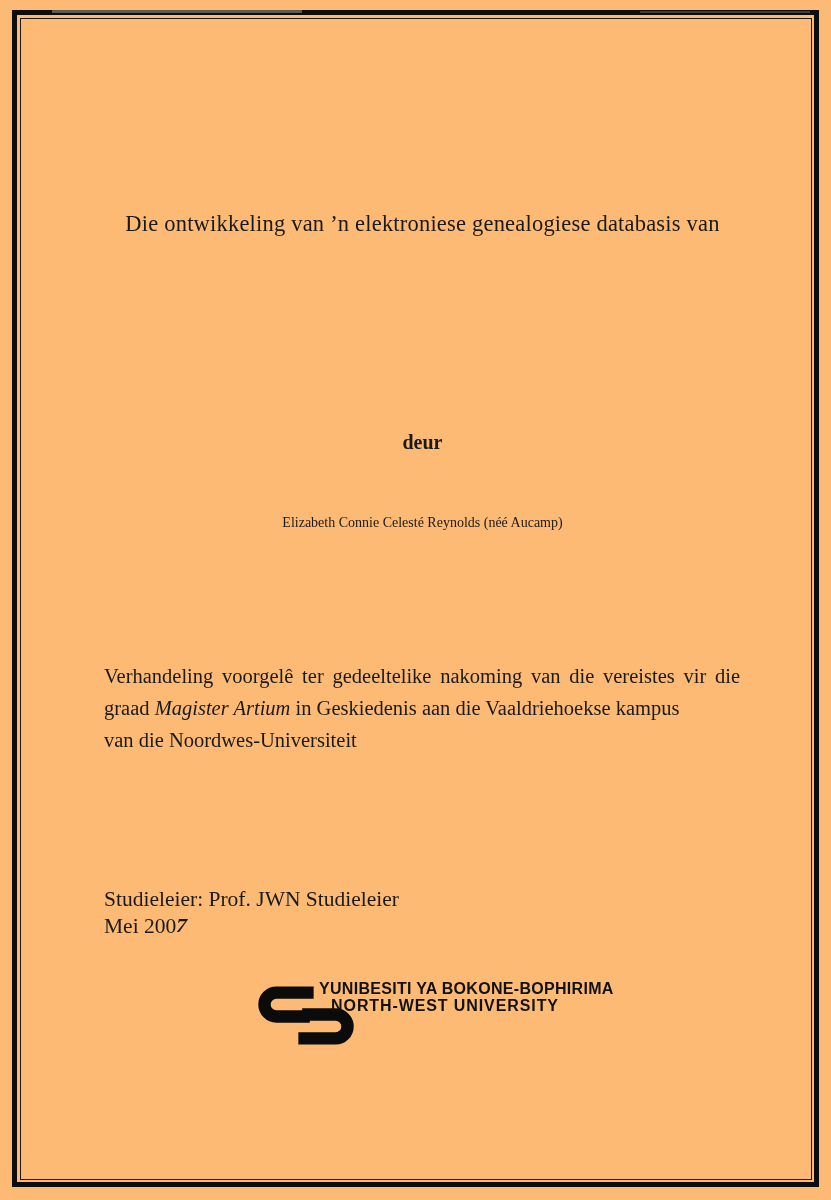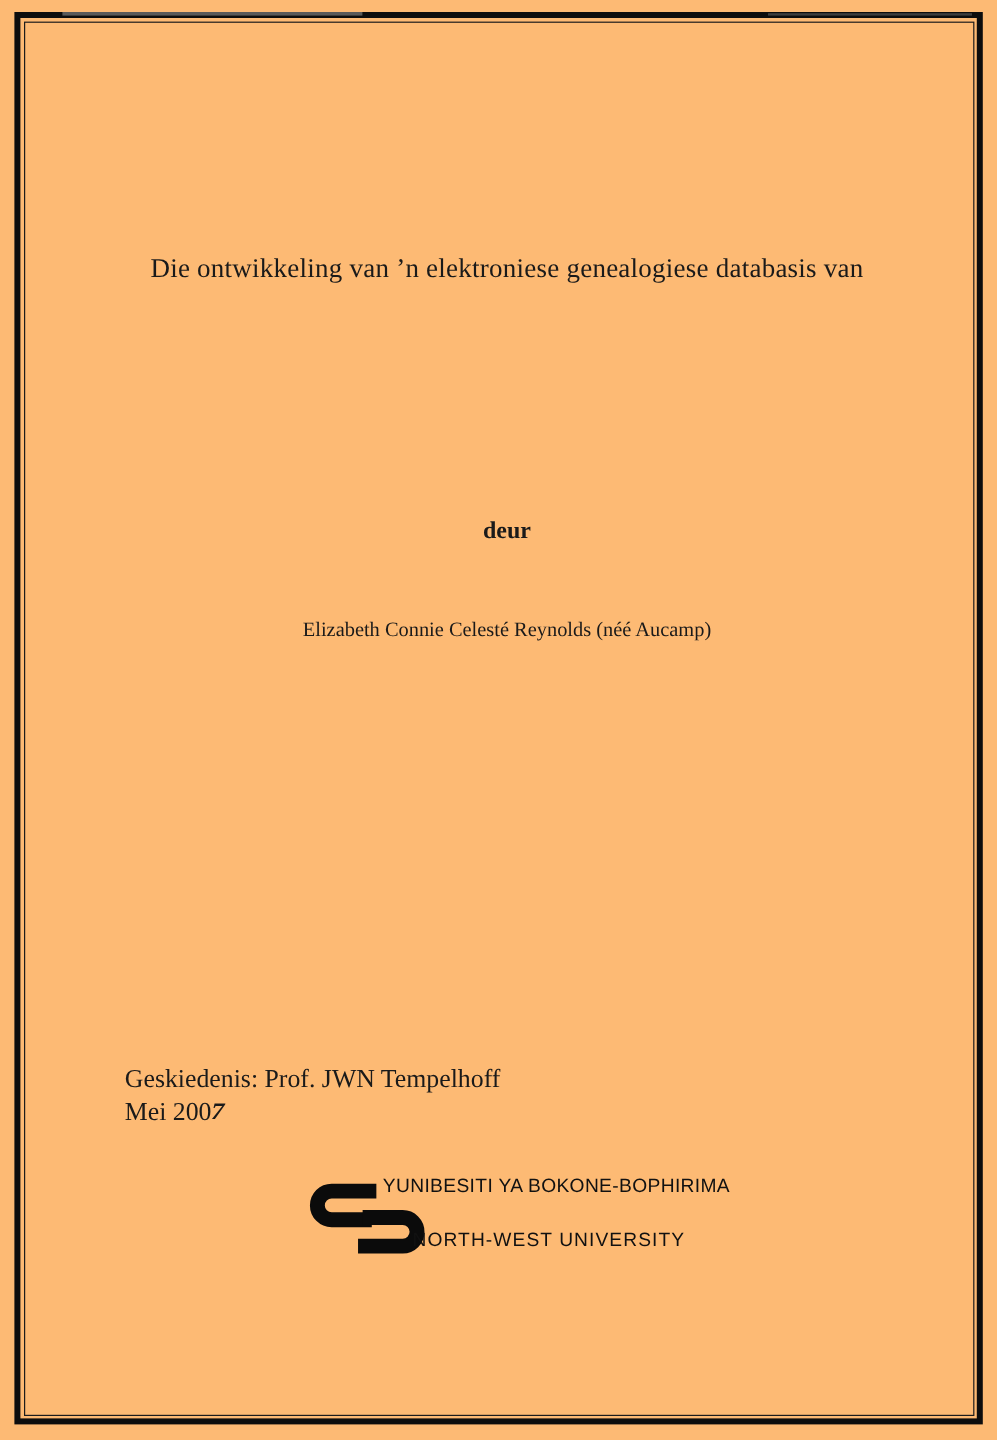--- a/index.html
+++ b/index.html
@@ -24,67 +24,72 @@
   }
   .artifact {
     position: absolute; background: #9a9a9a; opacity: .55;
   }
   .centered-line {
     position: absolute; left: 104px; width: 637px;
     text-align: center; white-space: nowrap;
   }
   .title-line { font-size: 22.5px; line-height: 1; letter-spacing: .2px; }
   .byline { font-size: 20px; line-height: 1; font-weight: bold; }
-  .author-line { font-size: 17px; line-height: 1; }
+  .author-line { font-size: 14px; line-height: 1; }
   .submission {
     position: absolute; left: 104px; top: 660px; width: 636px;
     font-size: 20.5px; line-height: 32px;
   }
   .justified-line { text-align: justify; text-align-last: justify; }
   .italic { font-style: italic; }
   .imprint {
     position: absolute; left: 104px; top: 886px;
     font-size: 21.5px; line-height: 26.5px;
   }
   .date-last { display: inline-block; transform: skewX(-14deg) scaleY(.92); font-weight: bold; }
   .logo-block { position: absolute; left: 0; top: 0; width: 831px; height: 1200px; pointer-events: none; }
   .logo-mark {
     position: absolute; left: 256px; top: 984px;
     width: 100px; height: 63px;
   }
   .logo-text {
     position: absolute; left: 319px; top: 980px; width: 252px;
     font-family: "Liberation Sans", "DejaVu Sans", sans-serif;
-    font-weight: normal; font-size: 16px; line-height: 17px;
+    font-weight: bold; font-size: 16px; line-height: 17px;
     letter-spacing: .3px; color: #111;
-    text-align: right; white-space: nowrap;
+    text-align: center; white-space: nowrap;
   }
-  .logo-text .l2 { letter-spacing: .9px; margin-top: 28px; }
+  .logo-text .l2 { letter-spacing: .9px; }
 </style>
 </head>
 <body>
 
 <div class="page">
 
   <div class="frame-outer">
     <div class="frame-inner"></div>
   </div>
 
   <div class="artifact" style="left:52px; top:10px; width:250px; height:3px;"></div>
   <div class="artifact" style="left:640px; top:11px; width:170px; height:2px; opacity:.35;"></div>
 
   <div class="centered-line title-line" style="top:213px;">Die ontwikkeling van ’n elektroniese genealogiese databasis van</div>
 
   <div class="centered-line byline" style="top:432px;">deur</div>
 
   <div class="centered-line author-line" style="top:516px;">Elizabeth Connie Celesté Reynolds (néé Aucamp)</div>
 
+  <div class="submission">
+    <div class="justified-line">Verhandeling voorgelê ter gedeeltelike nakoming van die vereistes vir die</div>
+    <div><span>graad </span><span class="italic">Magister Artium</span><span> in Geskiedenis aan die Vaaldriehoekse kampus</span></div>
+    <div>van die Noordwes-Universiteit</div>
+  </div>
 
   <div class="imprint">
-    <div>Geskiedenis: Prof. JWN Tempelhoff</div>
+    <div>Studieleier: Prof. JWN Studieleier</div>
     <div><span>Mei 200</span><span class="date-last">7</span></div>
   </div>
 
   <div class="logo-block">
     <svg class="logo-mark" viewBox="0 0 104 66" fill="none" stroke="#0b0b0b" stroke-width="13" stroke-linecap="butt">
       <path d="M 60 9 H 21 A 12.5 12.5 0 0 0 21 34 H 56"></path>
       <path d="M 44 57 H 83 A 12.5 12.5 0 0 0 83 32 H 48"></path>
     </svg>
     <div class="logo-text">
       <div class="l1">YUNIBESITI YA BOKONE-BOPHIRIMA</div>

